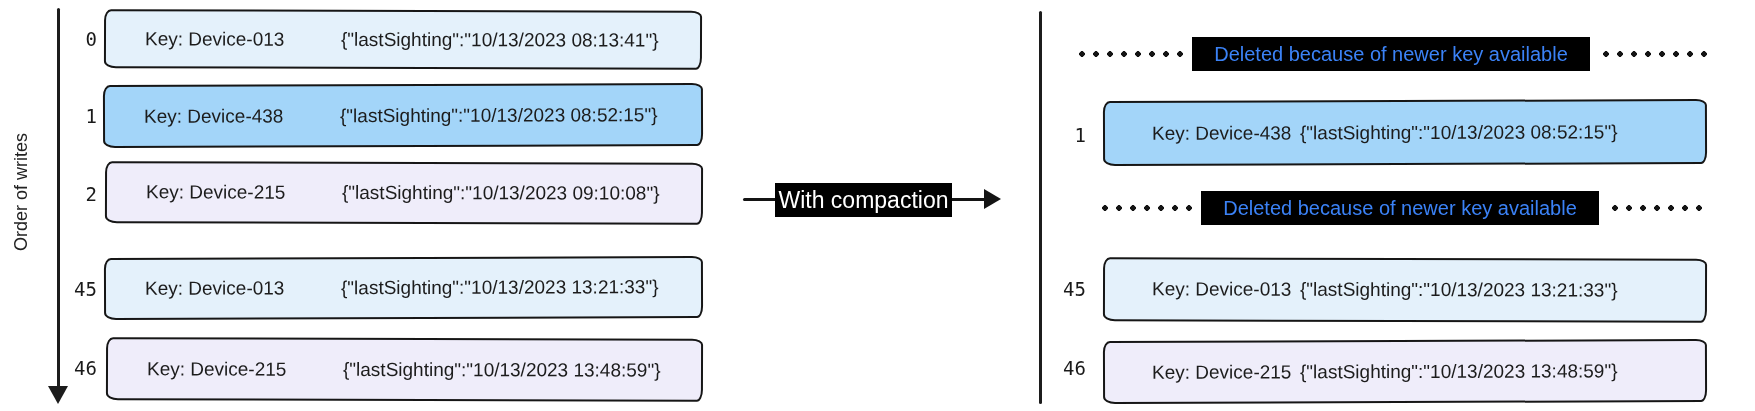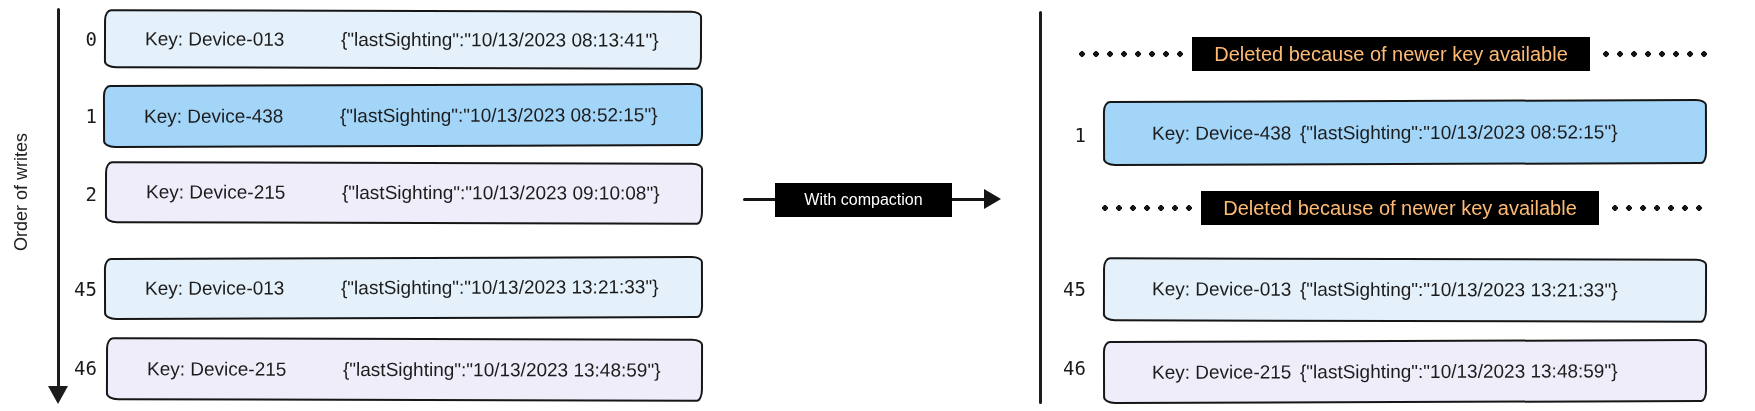--- a/index.html
+++ b/index.html
@@ -59,42 +59,42 @@
     position:absolute;left:743px;top:198px;width:247px;height:3px;
     background:#141414;border-radius:2px;
   }
   .arrow-head-right{
     position:absolute;left:984px;top:189px;width:0;height:0;
     border-top:10px solid transparent;border-bottom:10px solid transparent;
     border-left:17px solid #141414;
   }
   .arrow-label{
     position:absolute;left:775px;top:183px;width:177px;height:34px;
-    background:#000;color:#fff;font-size:16px;
+    background:#000;color:#fff;font-size:23px;
     display:flex;align-items:center;justify-content:center;
     box-sizing:border-box;white-space:nowrap;
   }
 
   
   .right-bar{
     position:absolute;left:1039px;top:11px;width:3px;height:393px;
     background:#1c1c1c;border-radius:2px;
   }
 
   
   .deleted-row{
     position:absolute;height:34px;
     display:flex;align-items:center;gap:9px;
   }
   .dots{
     flex:1;height:10px;
     background:radial-gradient(circle, #141414 2.6px, transparent 3px) 0 50% / 14px 10px repeat-x;
   }
   .deleted-label{
-    background:#000;color:#fdba74;font-size:20px;
+    background:#000;color:#3b82f6;font-size:20px;
     height:34px;line-height:34px;padding:0 22px;white-space:nowrap;
   }
 </style>
 </head>
 <body>
 
 <div class="stage">
 
   <span class="axis-label">Order of writes</span>
   <div class="axis-line"></div>

